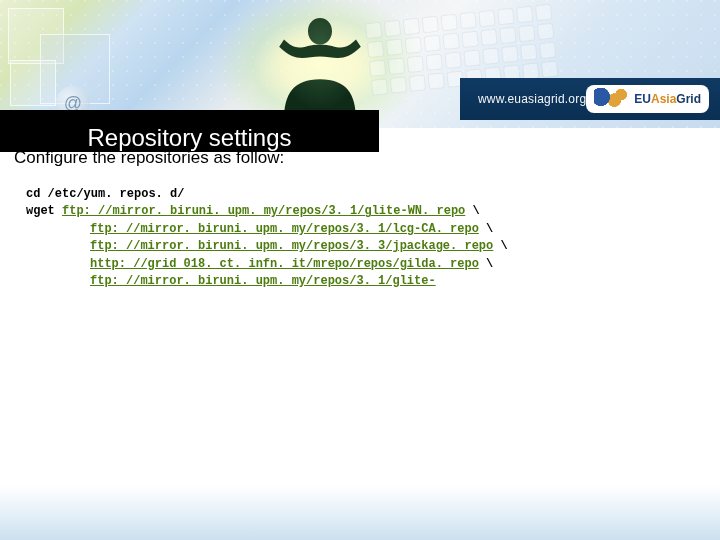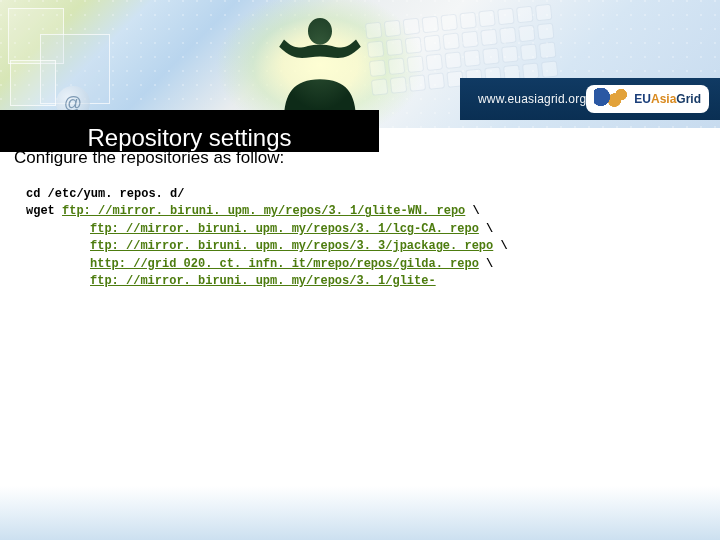--- a/index.html
+++ b/index.html
@@ -241,21 +241,21 @@
       <span class="cmd">wget</span>
       <a href="#">ftp: //mirror. biruni. upm. my/repos/3. 1/glite-WN. repo</a><span class="bs"> \</span>
     </div>
     <div>
       <span class="ind"></span><a href="#">ftp: //mirror. biruni. upm. my/repos/3. 1/lcg-CA. repo</a><span class="bs"> \</span>
     </div>
     <div>
       <span class="ind"></span><a href="#">ftp: //mirror. biruni. upm. my/repos/3. 3/jpackage. repo</a><span class="bs"> \</span>
     </div>
     <div>
-      <span class="ind"></span><a href="#">http: //grid 020. ct. infn. it/mrepo/repos/gilda. repo</a><span class="bs"> \</span>
+      <span class="ind"></span><a href="#">http: //grid 018. ct. infn. it/mrepo/repos/gilda. repo</a><span class="bs"> \</span>
     </div>
     <div>
       <span class="ind"></span><a href="#">ftp: //mirror. biruni. upm. my/repos/3. 1/glite-</a>
     </div>
   </div>
 </div>
 
 <div class="footer-fade"></div>
 
 </body></html>

